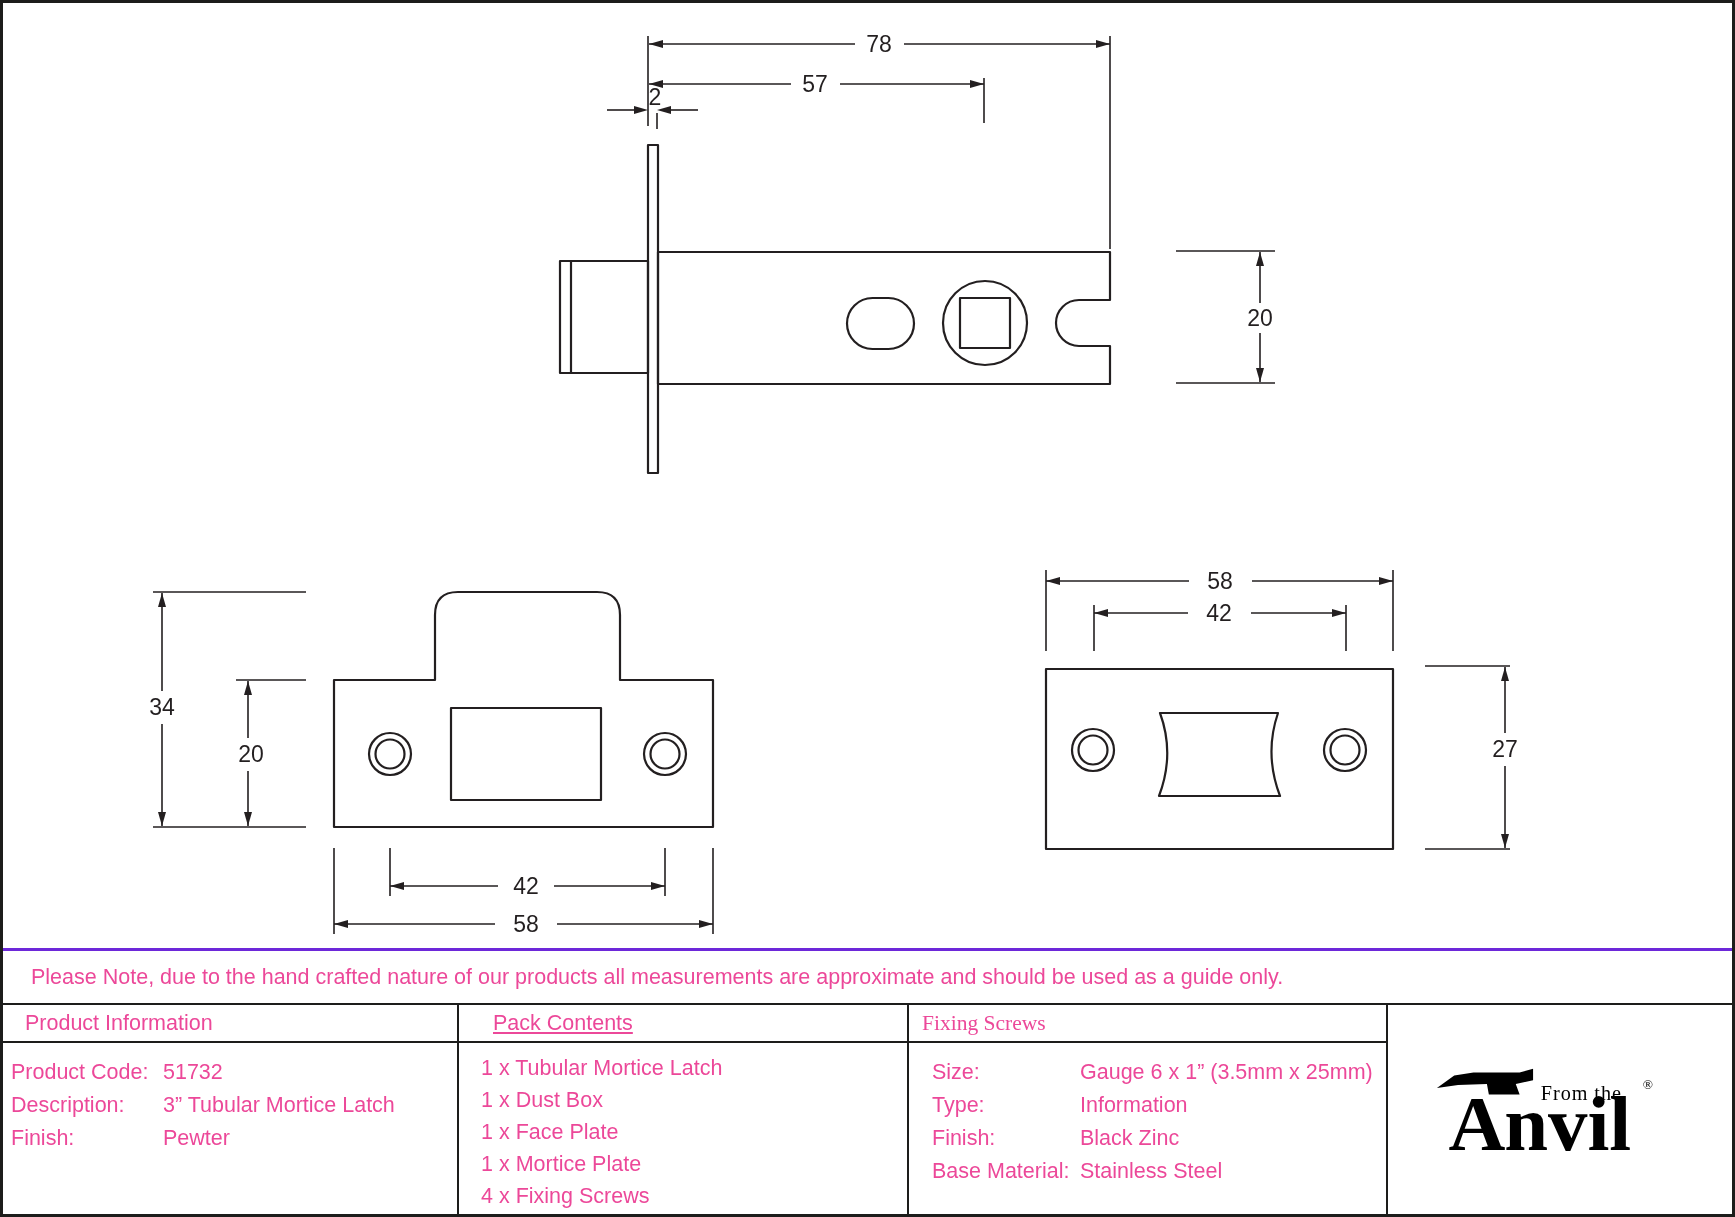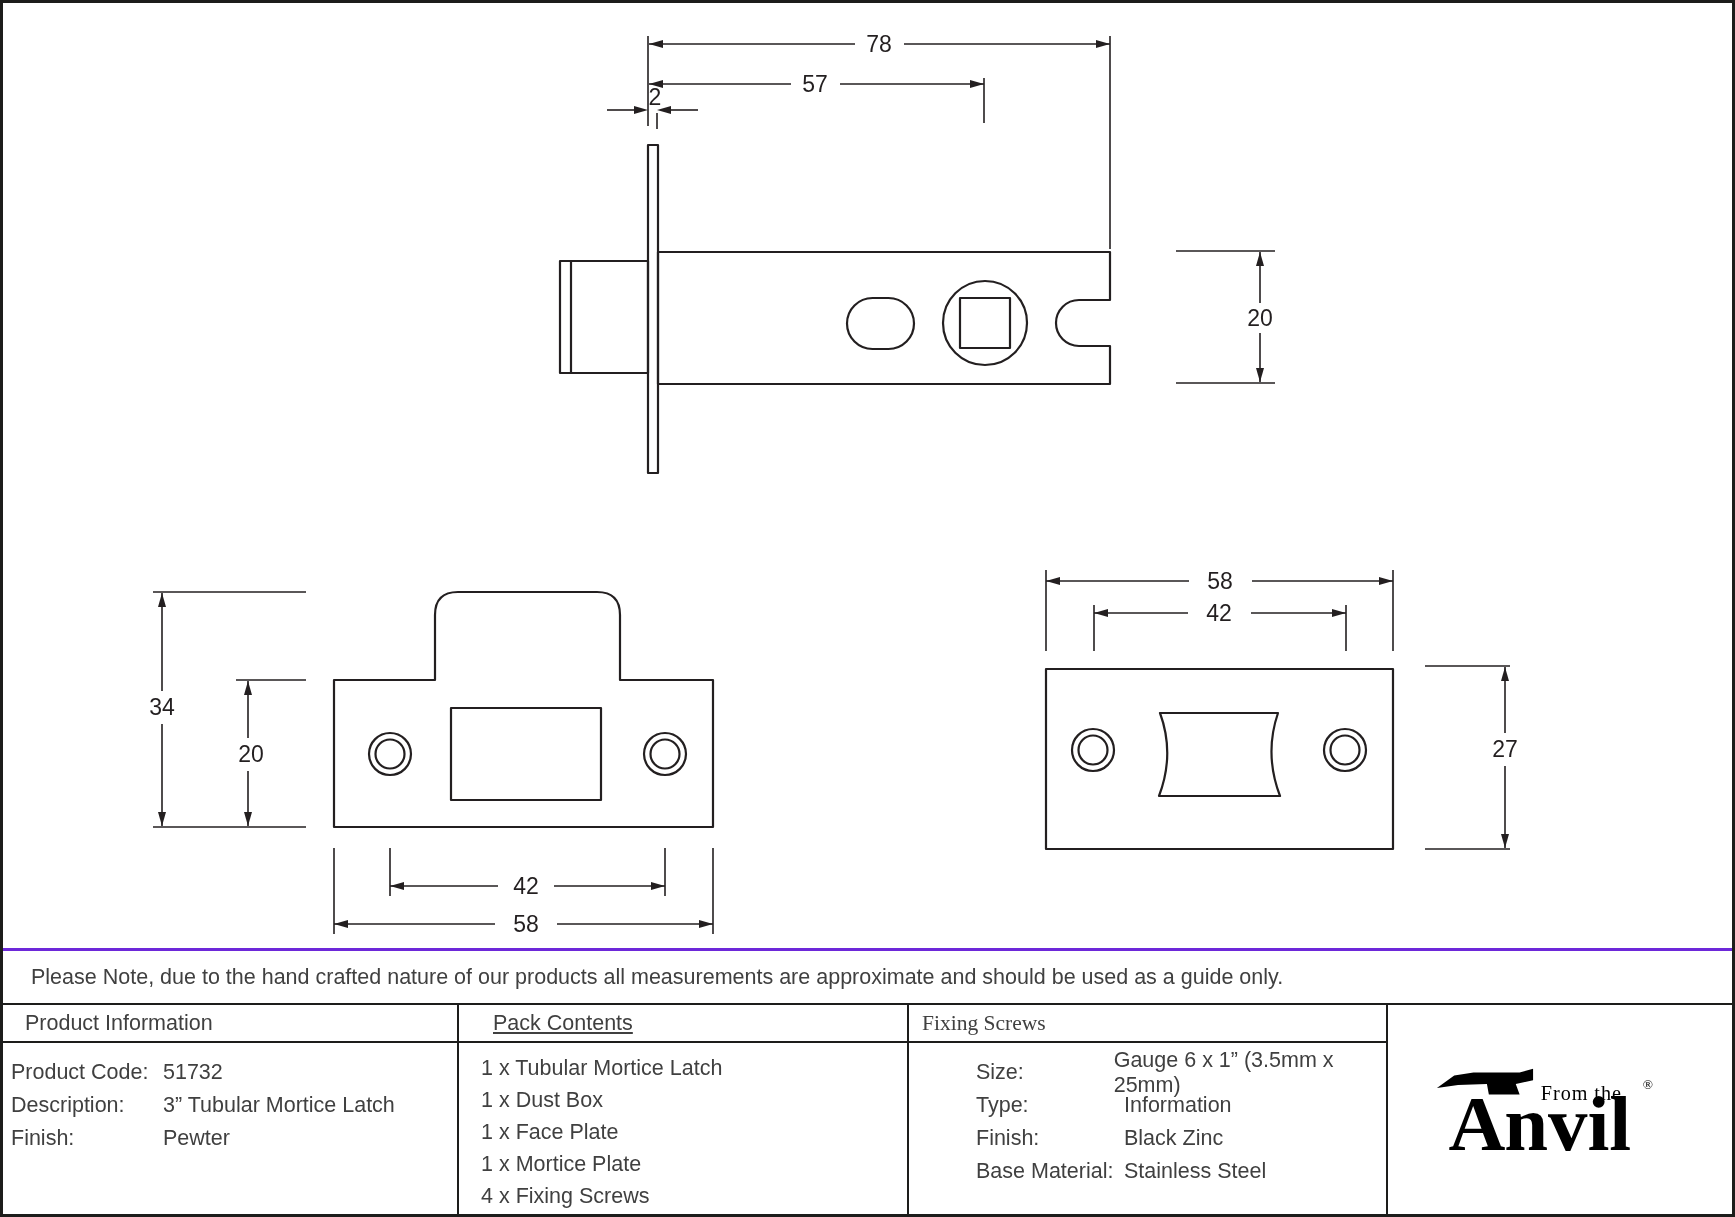--- a/index.html
+++ b/index.html
@@ -1,19 +1,19 @@
 <!DOCTYPE html>
 <html><head>
 <meta charset="utf-8">
 <style>
   html,body{margin:0;padding:0;background:#fff;}
   .page{
     position:relative;width:1735px;height:1217px;background:#ffffff;
     border:3px solid #1d1d1b;box-sizing:border-box;
-    font-family:"Liberation Sans",sans-serif;color:#404040;overflow:hidden;
+    font-family:"Liberation Sans",sans-serif;color:#ec4899;overflow:hidden;
   }
   .drawings{position:absolute;top:0;left:0;width:1729px;height:945px;}
   .drawings .shape{fill:none;stroke:#231f20;stroke-width:2.2;stroke-linejoin:round;}
   .drawings .dimline{fill:none;stroke:#231f20;stroke-width:1.6;}
   .drawings .arrow{fill:#231f20;stroke:none;}
   .drawings text{
     font-family:"Liberation Sans",sans-serif;font-size:23px;fill:#231f20;
     text-anchor:middle;dominant-baseline:central;
   }
   .note-bar{
@@ -33,21 +33,21 @@
   .col-header{
     height:38px;border-bottom:2px solid #1d1d1b;display:flex;align-items:center;
     box-sizing:border-box;
   }
   .col1 .col-header{padding-left:22px;}
   .col2 .col-header{padding-left:34px;text-decoration:underline;}
   .col3 .col-header{padding-left:13px;font-family:Liberation Serif, serif;}
   .col-body{padding-top:13px;}
   .col1 .col-body{padding-left:8px;}
   .col2 .col-body{padding-left:22px;}
-  .col3 .col-body{padding-left:23px;margin-left:44px;}
+  .col3 .col-body{padding-left:23px;}
   .kv-row{display:flex;height:33px;align-items:center;}
   .col1 .k{width:152px;}
   .col3 .k{width:148px;}
   .item-row{height:32px;display:flex;align-items:flex-start;}
   .logo-svg{width:250px;height:100px;}
   .logo-svg .serif{font-family:"Liberation Serif",serif;fill:#000;}
   .logo-svg .big{font-size:82px;font-weight:bold;}
   .logo-svg .tagline{font-size:21px;letter-spacing:1px;}
   .logo-svg .reg{font-size:14px;}
 </style>

